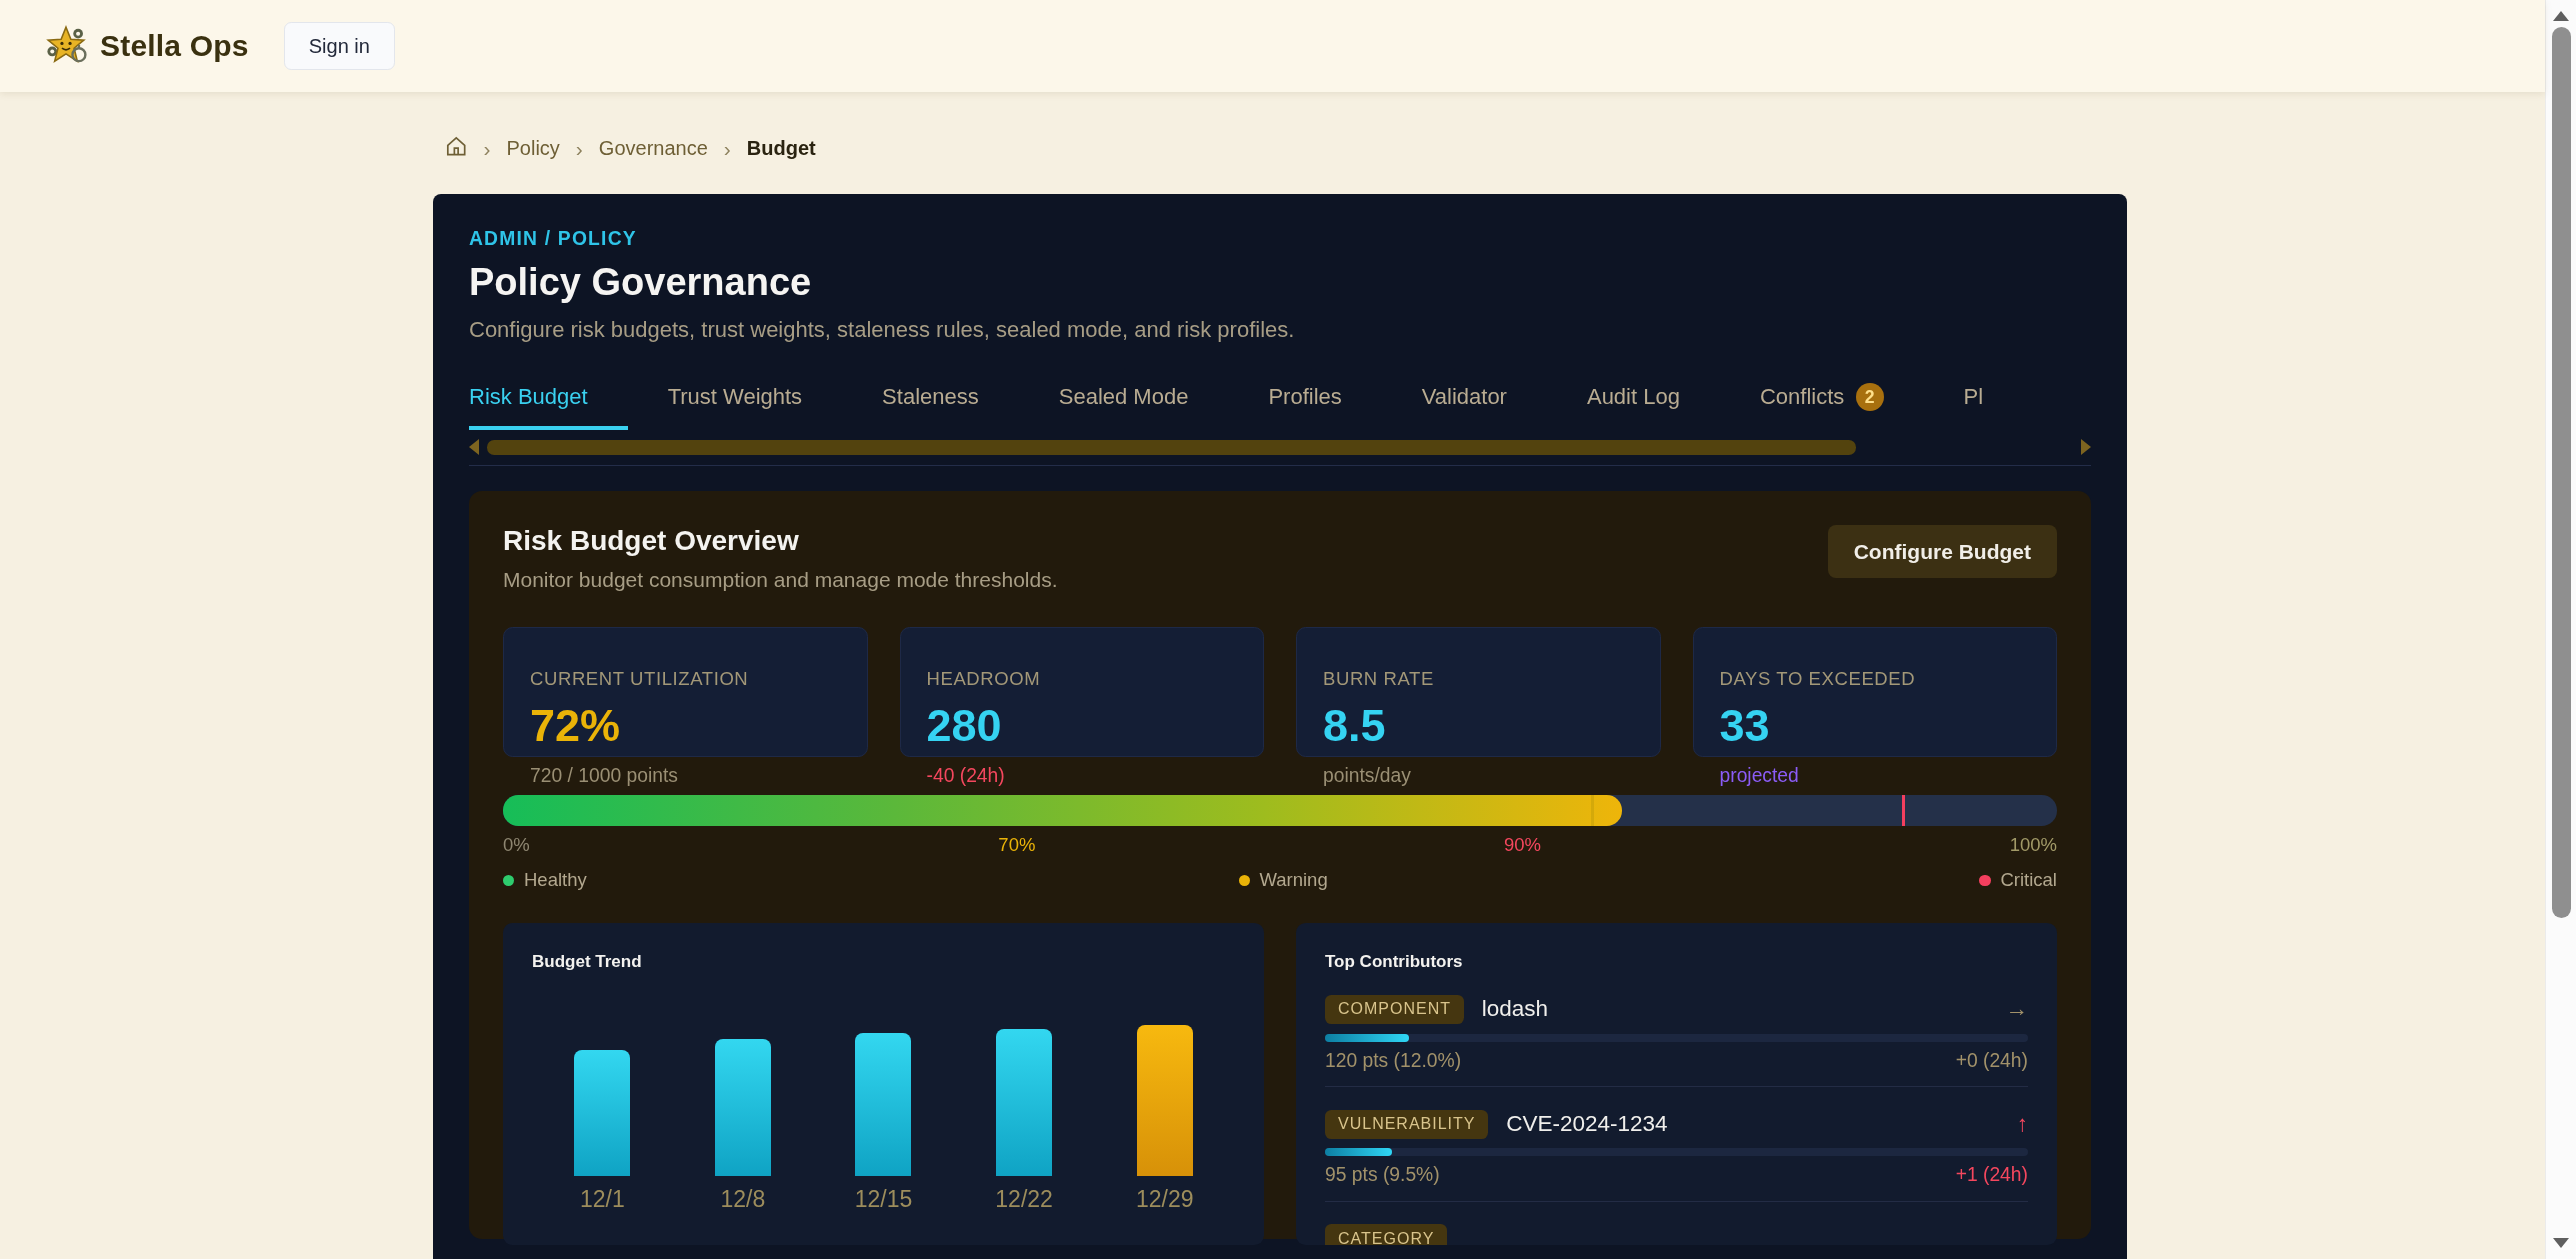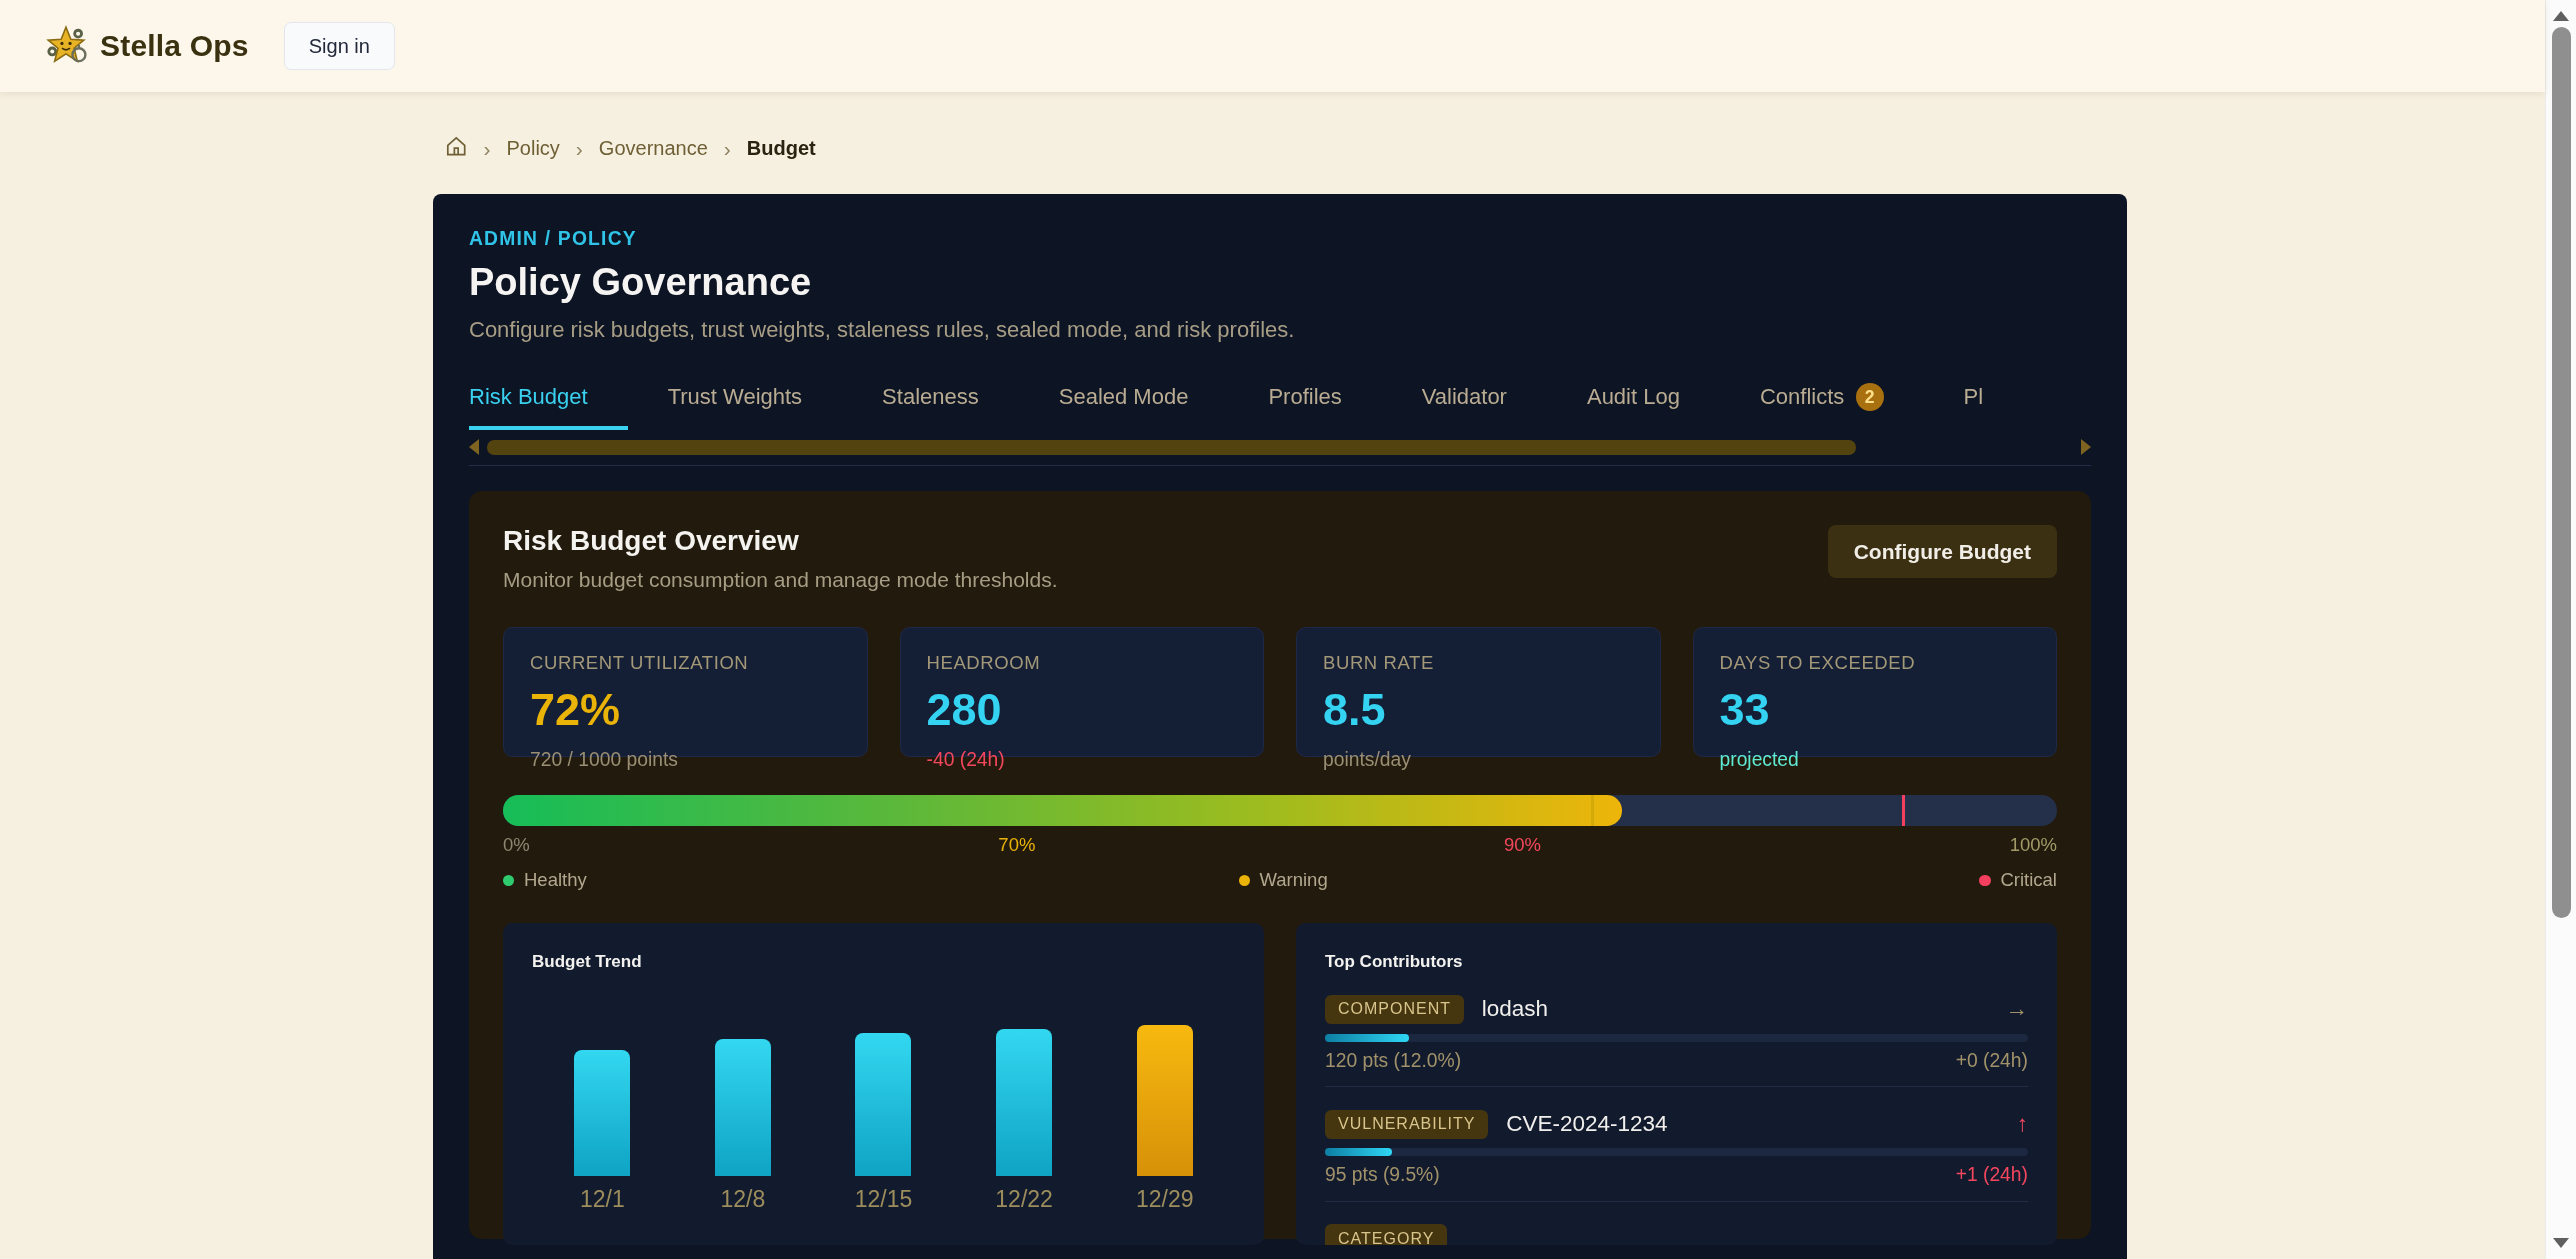--- a/index.html
+++ b/index.html
@@ -45,21 +45,21 @@
 
   
   .overview-card { margin-top:25px; background:#221a0c; border-radius:13px; padding:34px; height:748px; }
   .ov-head { display:flex; justify-content:space-between; align-items:flex-start; }
   .ov-title { color:#f4f3f0; font-size:28px; font-weight:bold; }
   .ov-sub { color:#a79d85; font-size:21px; margin-top:11.3px; }
   .configure-btn { background:#3c3013; border:none; border-radius:8px; color:#f1eee8;
                    font-size:21px; font-weight:600; padding:14.5px 26px; cursor:pointer; font-family:inherit; }
 
   .stats-grid { display:grid; grid-template-columns:repeat(4,1fr); gap:32px; margin-top:35px; }
-  .stat-card { background:#141e35; border:0.8px solid #1e2947; border-radius:9.7px; height:130px; padding:24px 26px; }
+  .stat-card { background:#141e35; border:0.8px solid #1e2947; border-radius:9.7px; height:130px; padding:40px 26px; }
   .stat-label { color:#a39878; font-size:18.5px; letter-spacing:0.6px; }
   .stat-value { font-size:45px; font-weight:bold; margin-top:9.7px; }
   .stat-sub { font-size:19.3px; margin-top:13px; }
 
   
   .util-bar { position:relative; margin-top:38px; height:31px; border-radius:15.3px; background:#243049; }
   .util-fill { position:absolute; left:0; top:0; height:31px; border-radius:15.3px;
                background:linear-gradient(90deg,#16bd58 0%,#5bb83a 35%,#9ebc1e 68%,#eeb50a 100%); }
   .util-marker { position:absolute; top:0; width:3.2px; height:31px; }
   .util-labels { display:flex; justify-content:space-between; margin-top:8px; font-size:18.5px; }
@@ -207,21 +207,21 @@
           <div class="stat-sub" style="color: rgb(244, 71, 94);">-40 (24h)</div>
         </div>
         <div class="stat-card">
           <div class="stat-label">BURN RATE</div>
           <div class="stat-value" style="color: rgb(53, 211, 242);">8.5</div>
           <div class="stat-sub" style="color: rgb(154, 143, 116);">points/day</div>
         </div>
         <div class="stat-card">
           <div class="stat-label">DAYS TO EXCEEDED</div>
           <div class="stat-value" style="color: rgb(53, 211, 242);">33</div>
-          <div class="stat-sub" style="color: #5eead4;">projected</div>
+          <div class="stat-sub" style="color: #8b5cf6;">projected</div>
         </div>
       </div>
 
       <div class="util-bar">
         <div class="util-fill" style="width: 72%;"></div>
         <div class="util-marker" style="left: 70%; background: rgb(212, 169, 10);"></div>
         <div class="util-marker" style="left: 90%; background: rgb(244, 63, 94);"></div>
       </div>
       <div class="util-labels">
         <span style="color: rgb(142, 134, 113);">0%</span>

